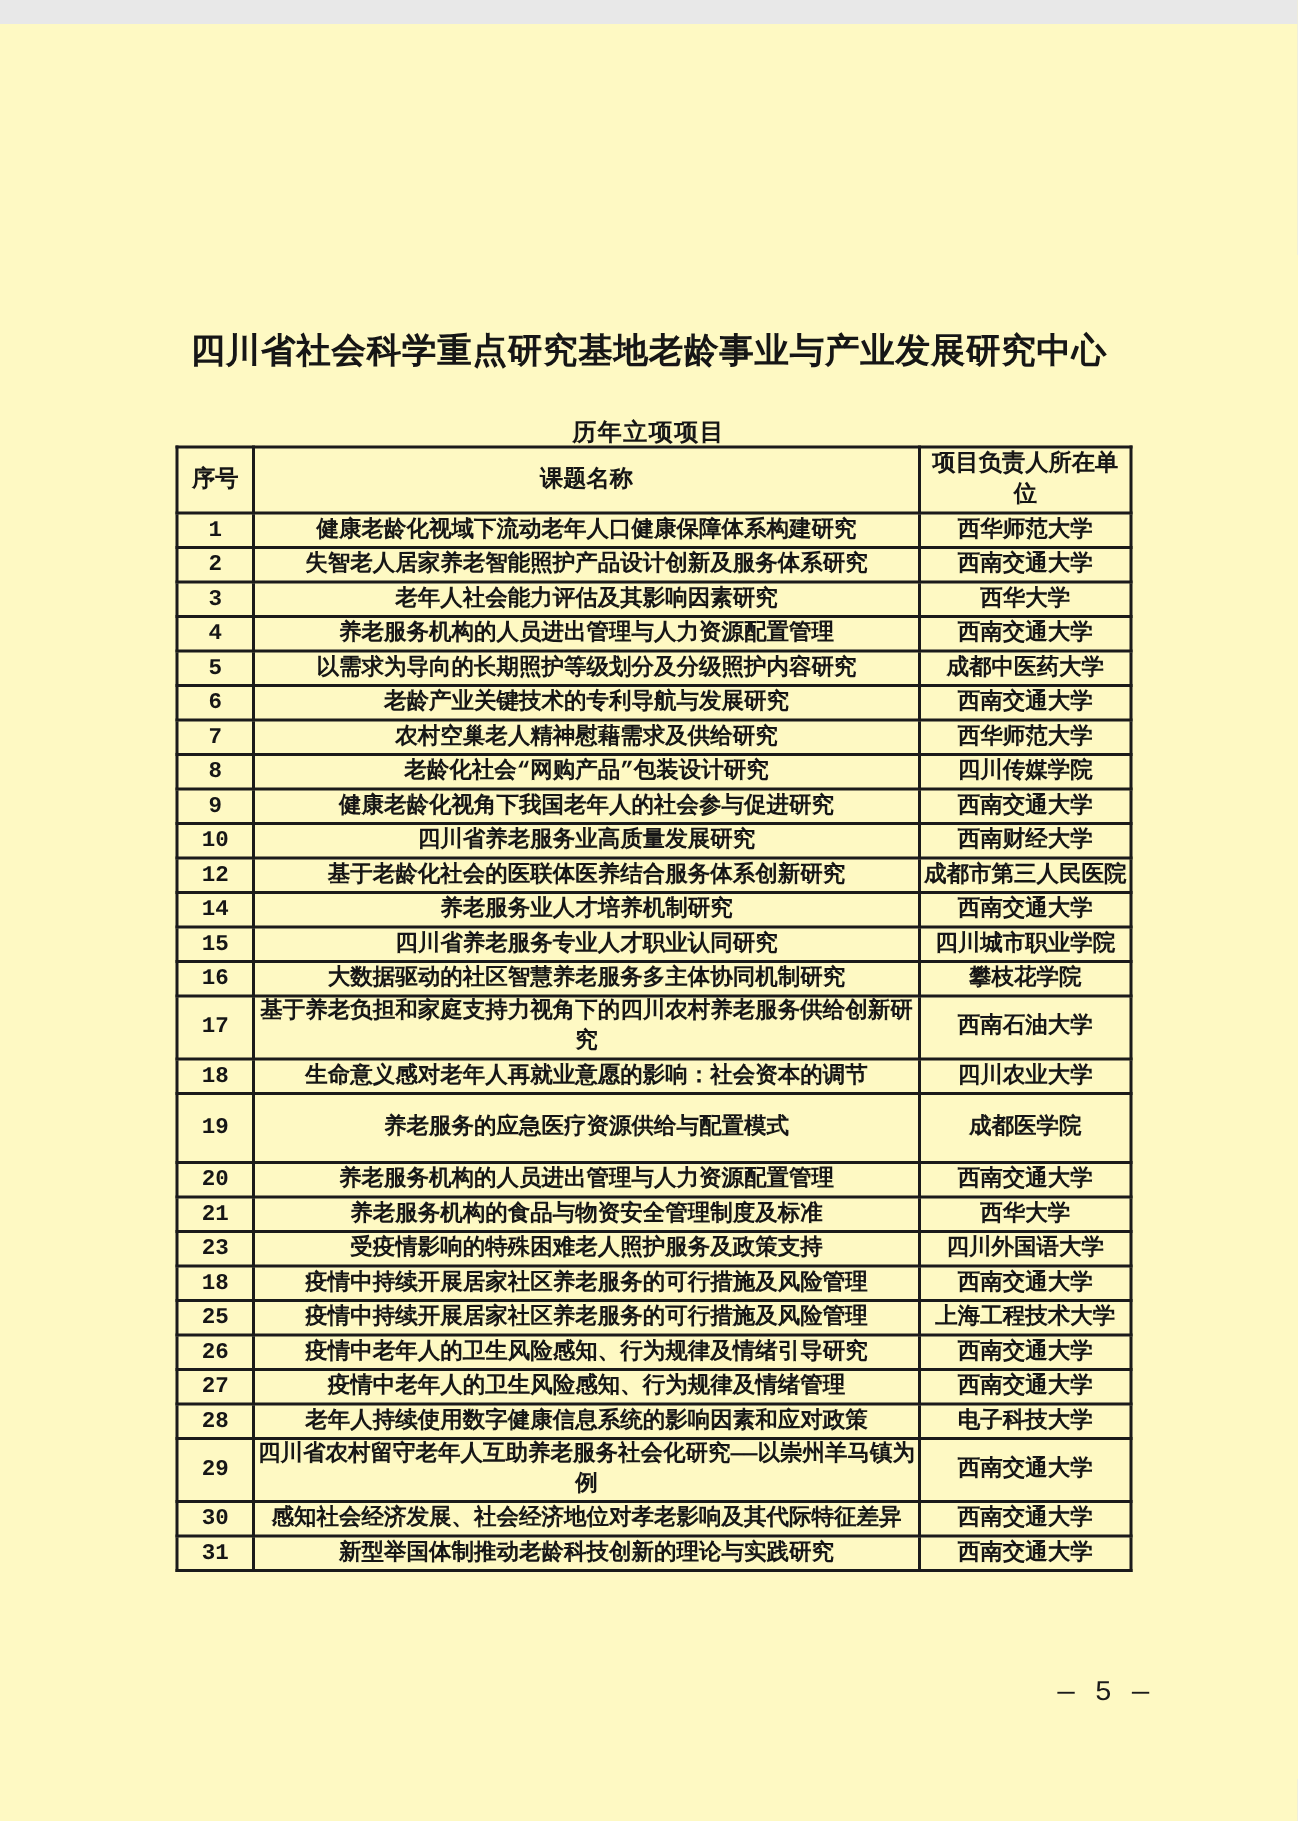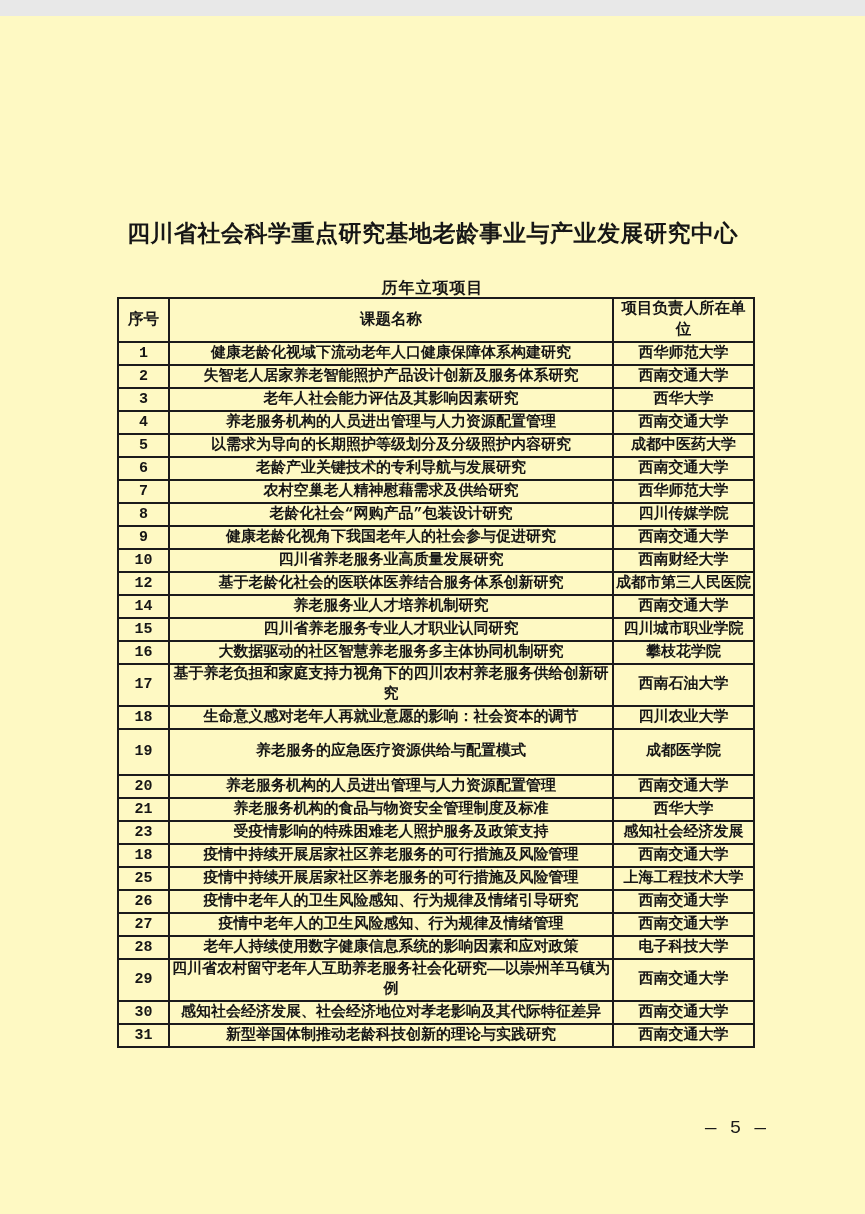--- a/index.html
+++ b/index.html
@@ -203,21 +203,21 @@
     <td data-name="unit-cell">西南交通大学</td>
   </tr>
         <tr data-name="table-row">
     <td data-name="row-number-cell">21</td>
     <td data-name="topic-cell">养老服务机构的食品与物资安全管理制度及标准</td>
     <td data-name="unit-cell">西华大学</td>
   </tr>
         <tr data-name="table-row">
     <td data-name="row-number-cell">23</td>
     <td data-name="topic-cell">受疫情影响的特殊困难老人照护服务及政策支持</td>
-    <td data-name="unit-cell">感知社会经济发展</td>
+    <td data-name="unit-cell">四川外国语大学</td>
   </tr>
         <tr data-name="table-row">
     <td data-name="row-number-cell">18</td>
     <td data-name="topic-cell">疫情中持续开展居家社区养老服务的可行措施及风险管理</td>
     <td data-name="unit-cell">西南交通大学</td>
   </tr>
         <tr data-name="table-row">
     <td data-name="row-number-cell">25</td>
     <td data-name="topic-cell">疫情中持续开展居家社区养老服务的可行措施及风险管理</td>
     <td data-name="unit-cell">上海工程技术大学</td>

